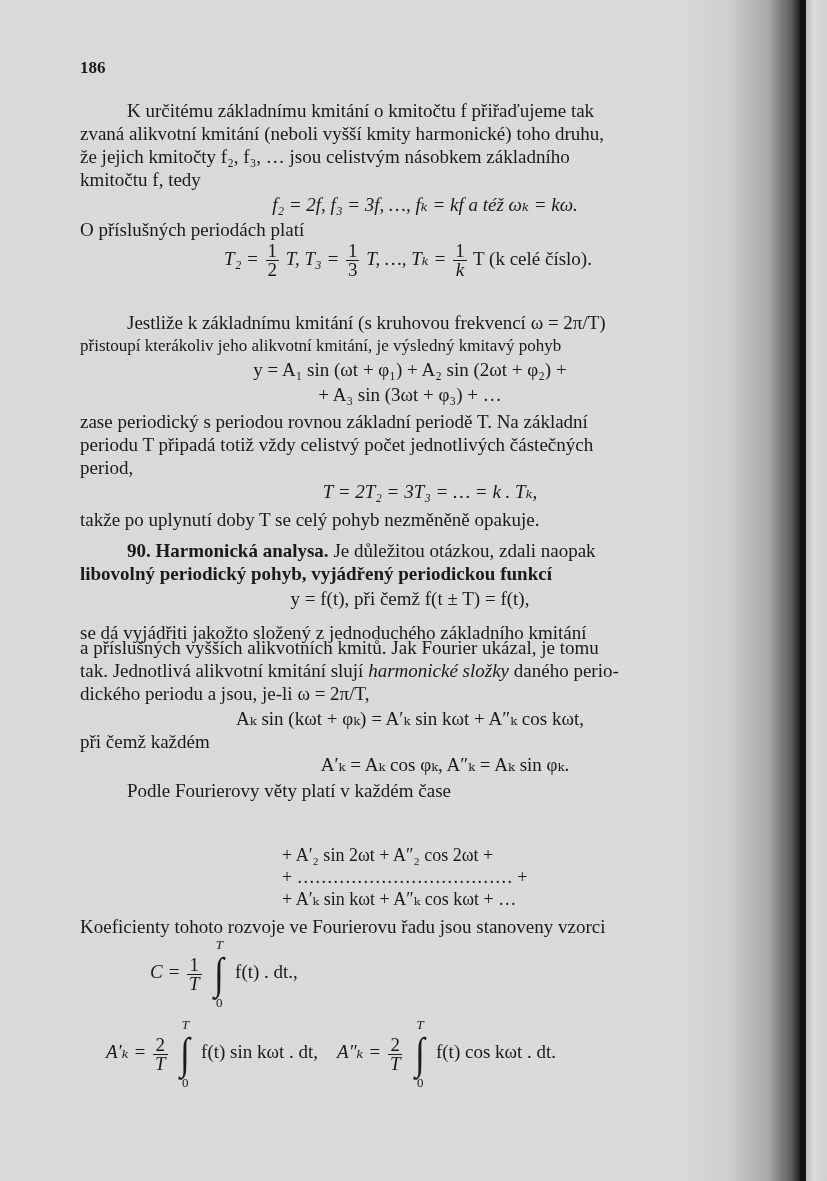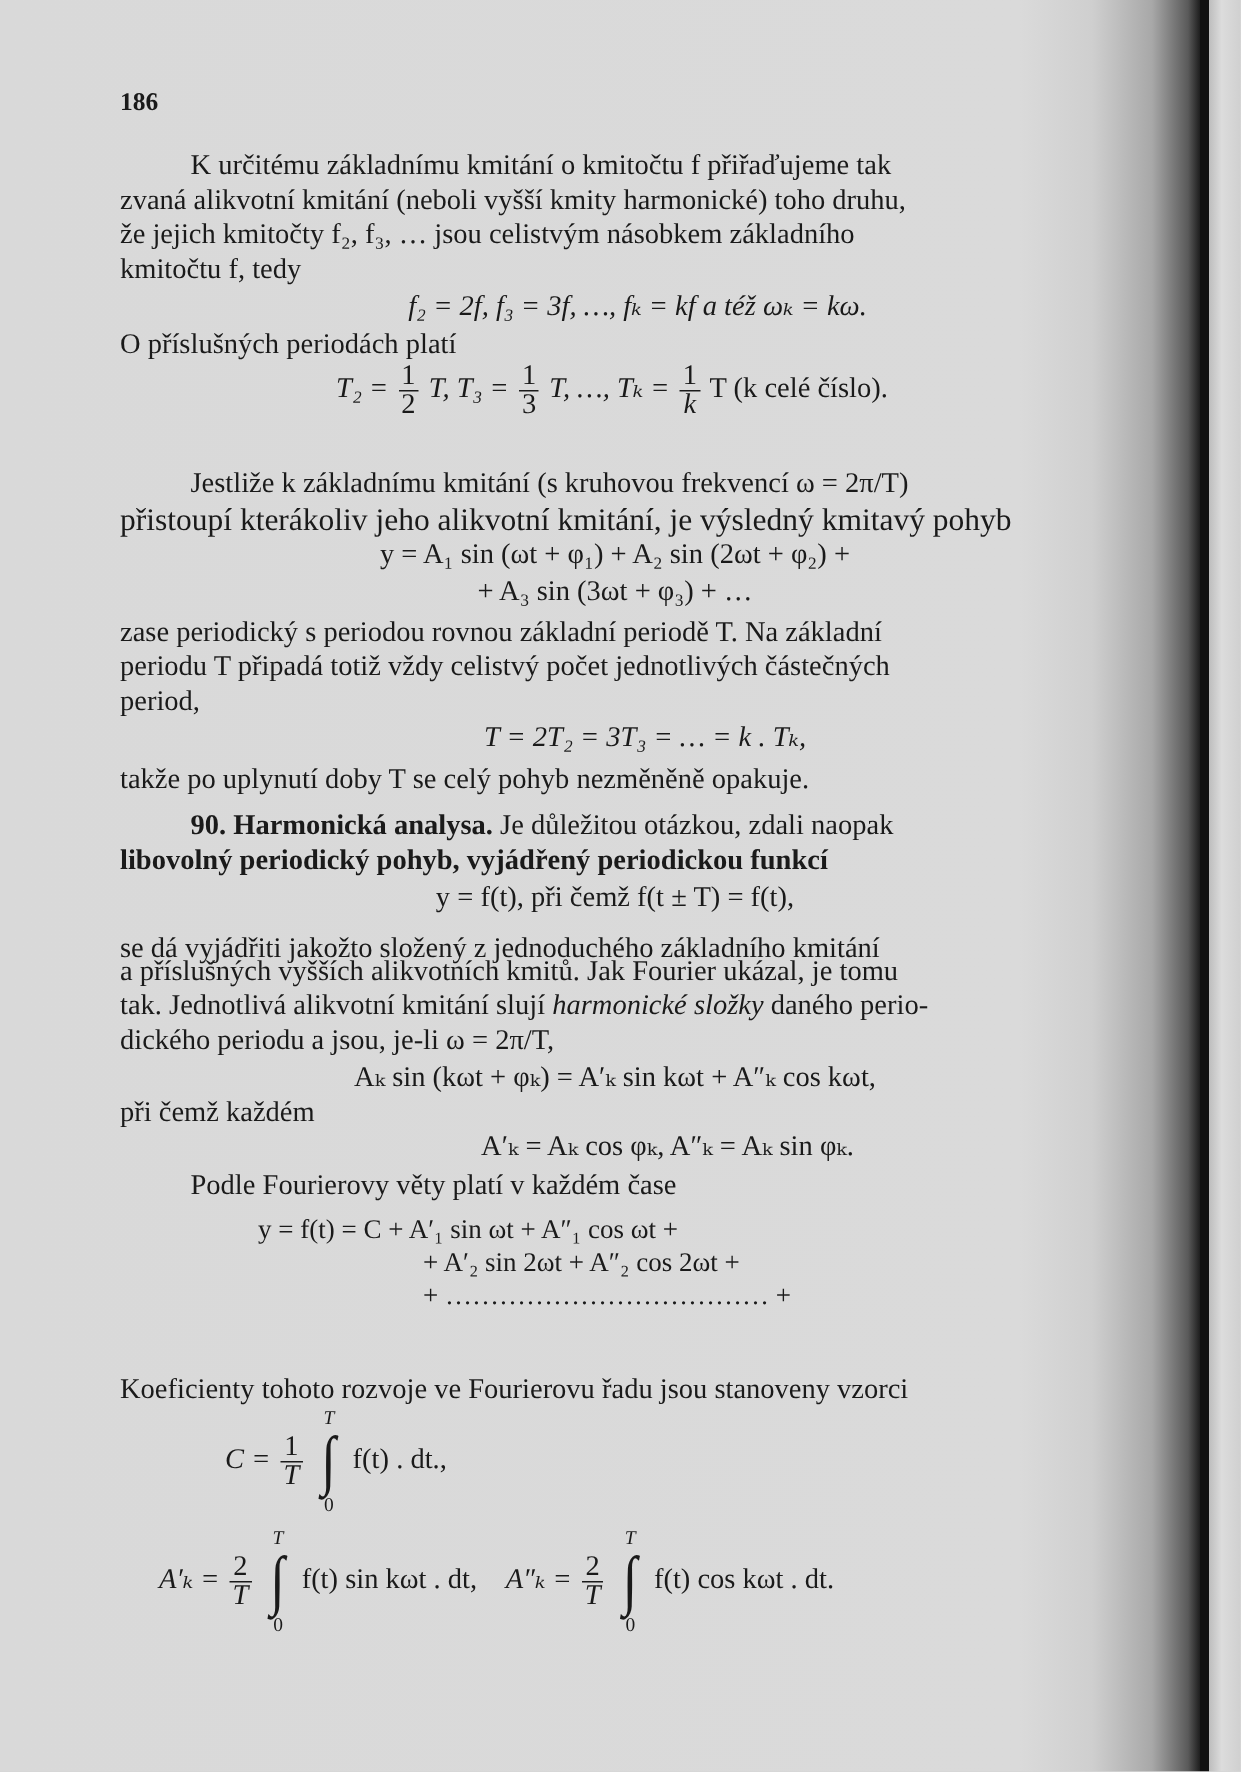--- a/index.html
+++ b/index.html
@@ -85,21 +85,21 @@
       <span class="it">Tₖ =</span>
       <span class="frac"><span class="n">1</span><span class="d it">k</span></span>
       <span>T  (k celé číslo).</span>
     </p>
   </div>
 
   <div class="line" style="top:254px;">
       <p class="p indent">Jestliže k základnímu kmitání (s kruhovou frekvencí ω = 2π/T)</p>
     </div>
   <div class="line" style="top:277px;">
-      <p class="p" style="font-size:21px;">přistoupí kterákoliv jeho alikvotní kmitání, je výsledný kmitavý pohyb</p>
+      <p class="p" style="font-size:17px;">přistoupí kterákoliv jeho alikvotní kmitání, je výsledný kmitavý pohyb</p>
     </div>
 
   <div class="line" style="top:301px;">
       <p class="eq" style="padding-left:10px;">y = A₁ sin (ωt + φ₁) + A₂ sin (2ωt + φ₂) +</p>
     </div>
   <div class="line" style="top:326px;">
       <p class="eq" style="padding-left:10px;">+ A₃ sin (3ωt + φ₃) + …</p>
     </div>
 
   <div class="line" style="top:353px;">
@@ -162,23 +162,23 @@
 
   <div class="line" style="top:696px;">
       <p class="eq" style="padding-left:80px;">A′ₖ = Aₖ cos φₖ,   A″ₖ = Aₖ sin φₖ.</p>
     </div>
 
   <div class="line" style="top:722px;">
       <p class="p indent">Podle Fourierovy věty platí v každém čase</p>
     </div>
 
   <div class="fourier" style="top:750px;">
-    <span class="row">y = f(t) = C + A′₁ sin ωt  + A″₁ cos ωt  +</span>
-    <span class="row" style="padding-left:110px;">+ A′₂ sin 2ωt + A″₂ cos 2ωt +</span>
+    <span class="row" style="padding-left:110px;margin-top:36px;">+ A′₂ sin 2ωt + A″₂ cos 2ωt +</span>
     <span class="row" style="padding-left:110px;">+ ……………………………… +</span>
+    <span class="row" style="padding-left:110px;">+ A′ₖ sin kωt + A″ₖ cos kωt + …</span>
   </div>
 
   <div class="line" style="top:858px;">
       <p class="p">Koeficienty tohoto rozvoje ve Fourierovu řadu jsou stanoveny vzorci</p>
     </div>
 
   <div class="line" style="top:880px; left:70px;">
     <span class="it">C =</span>
     <span class="frac"><span class="n">1</span><span class="d it">T</span></span>
     <span class="int">

